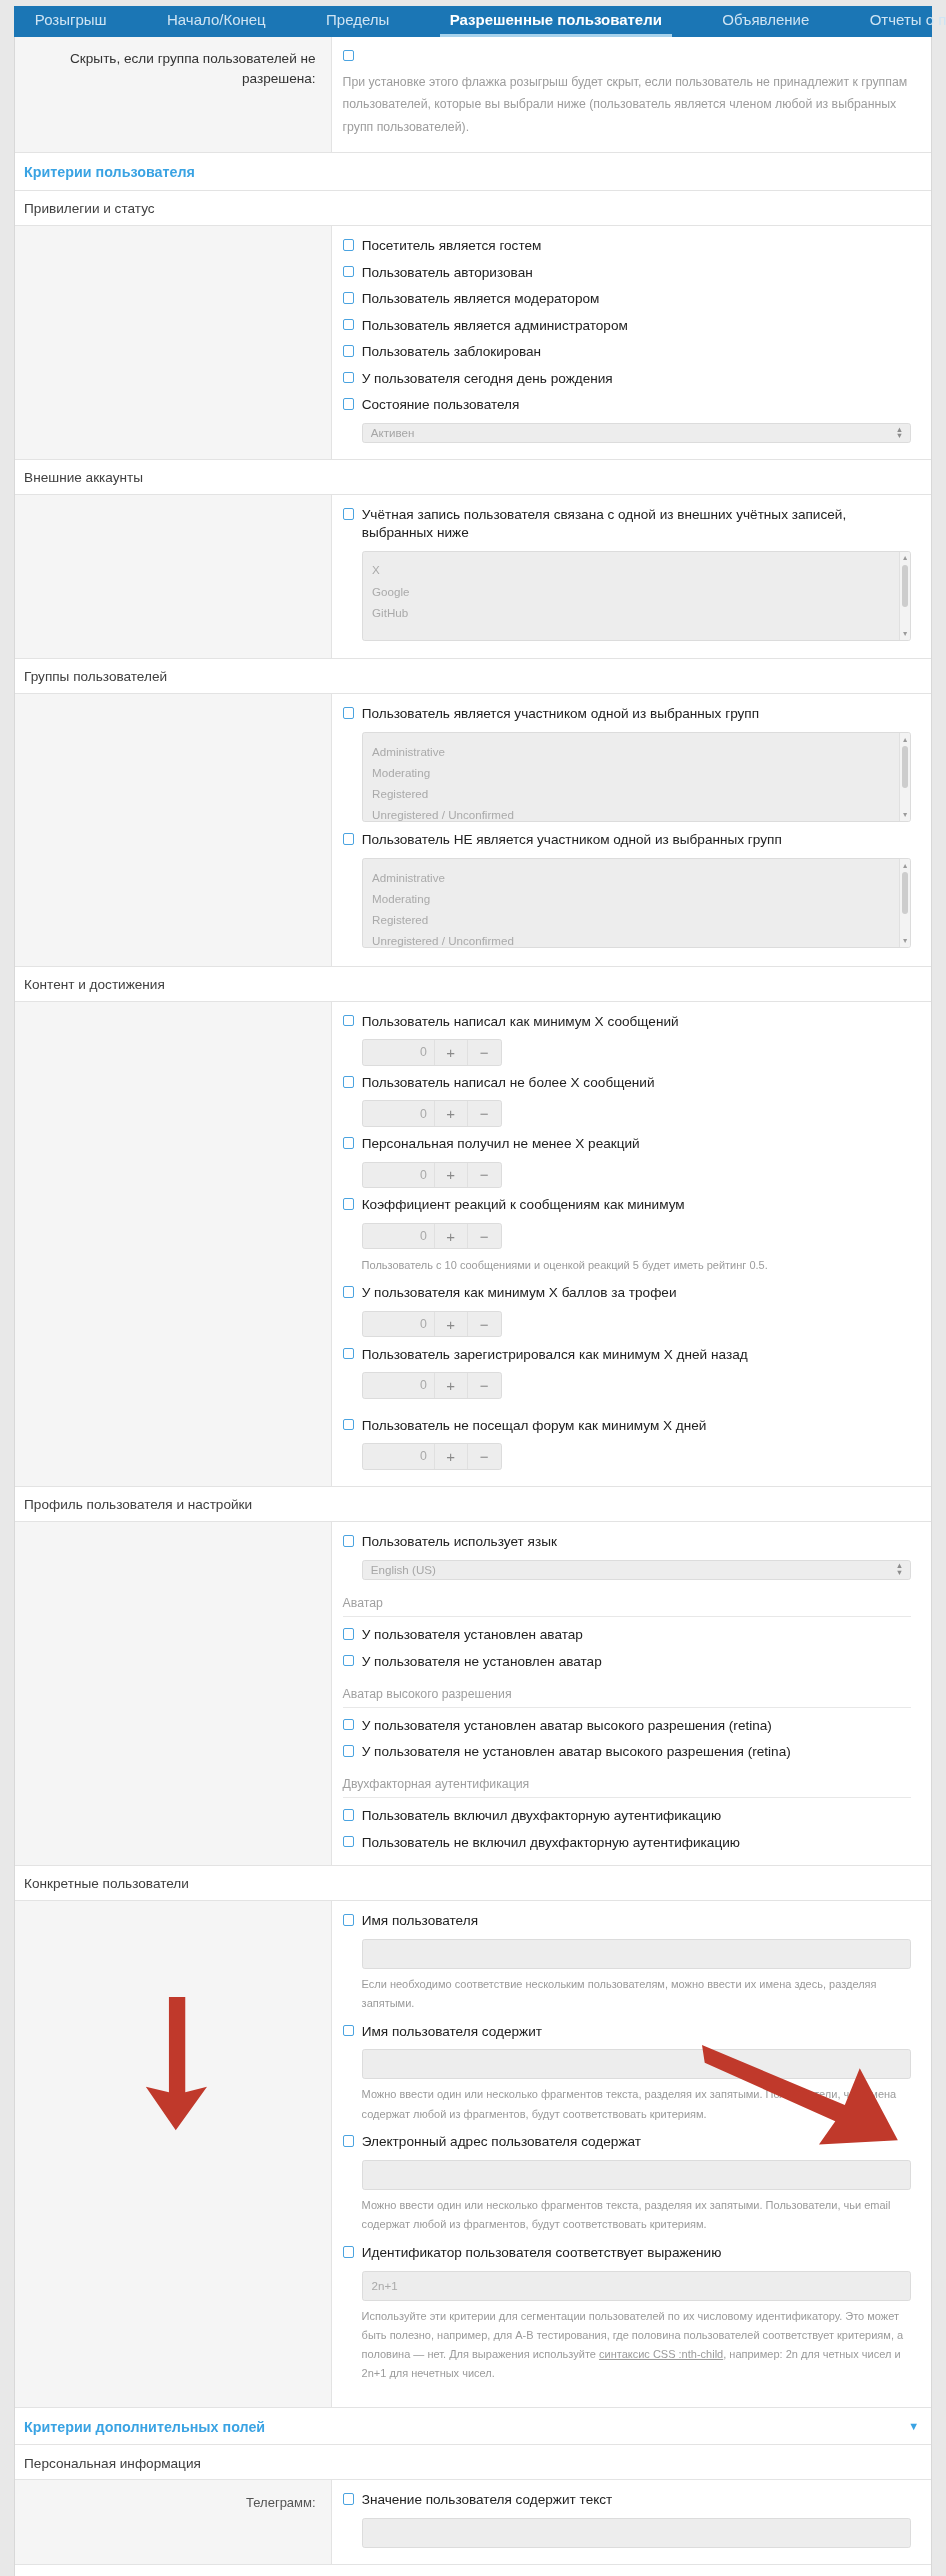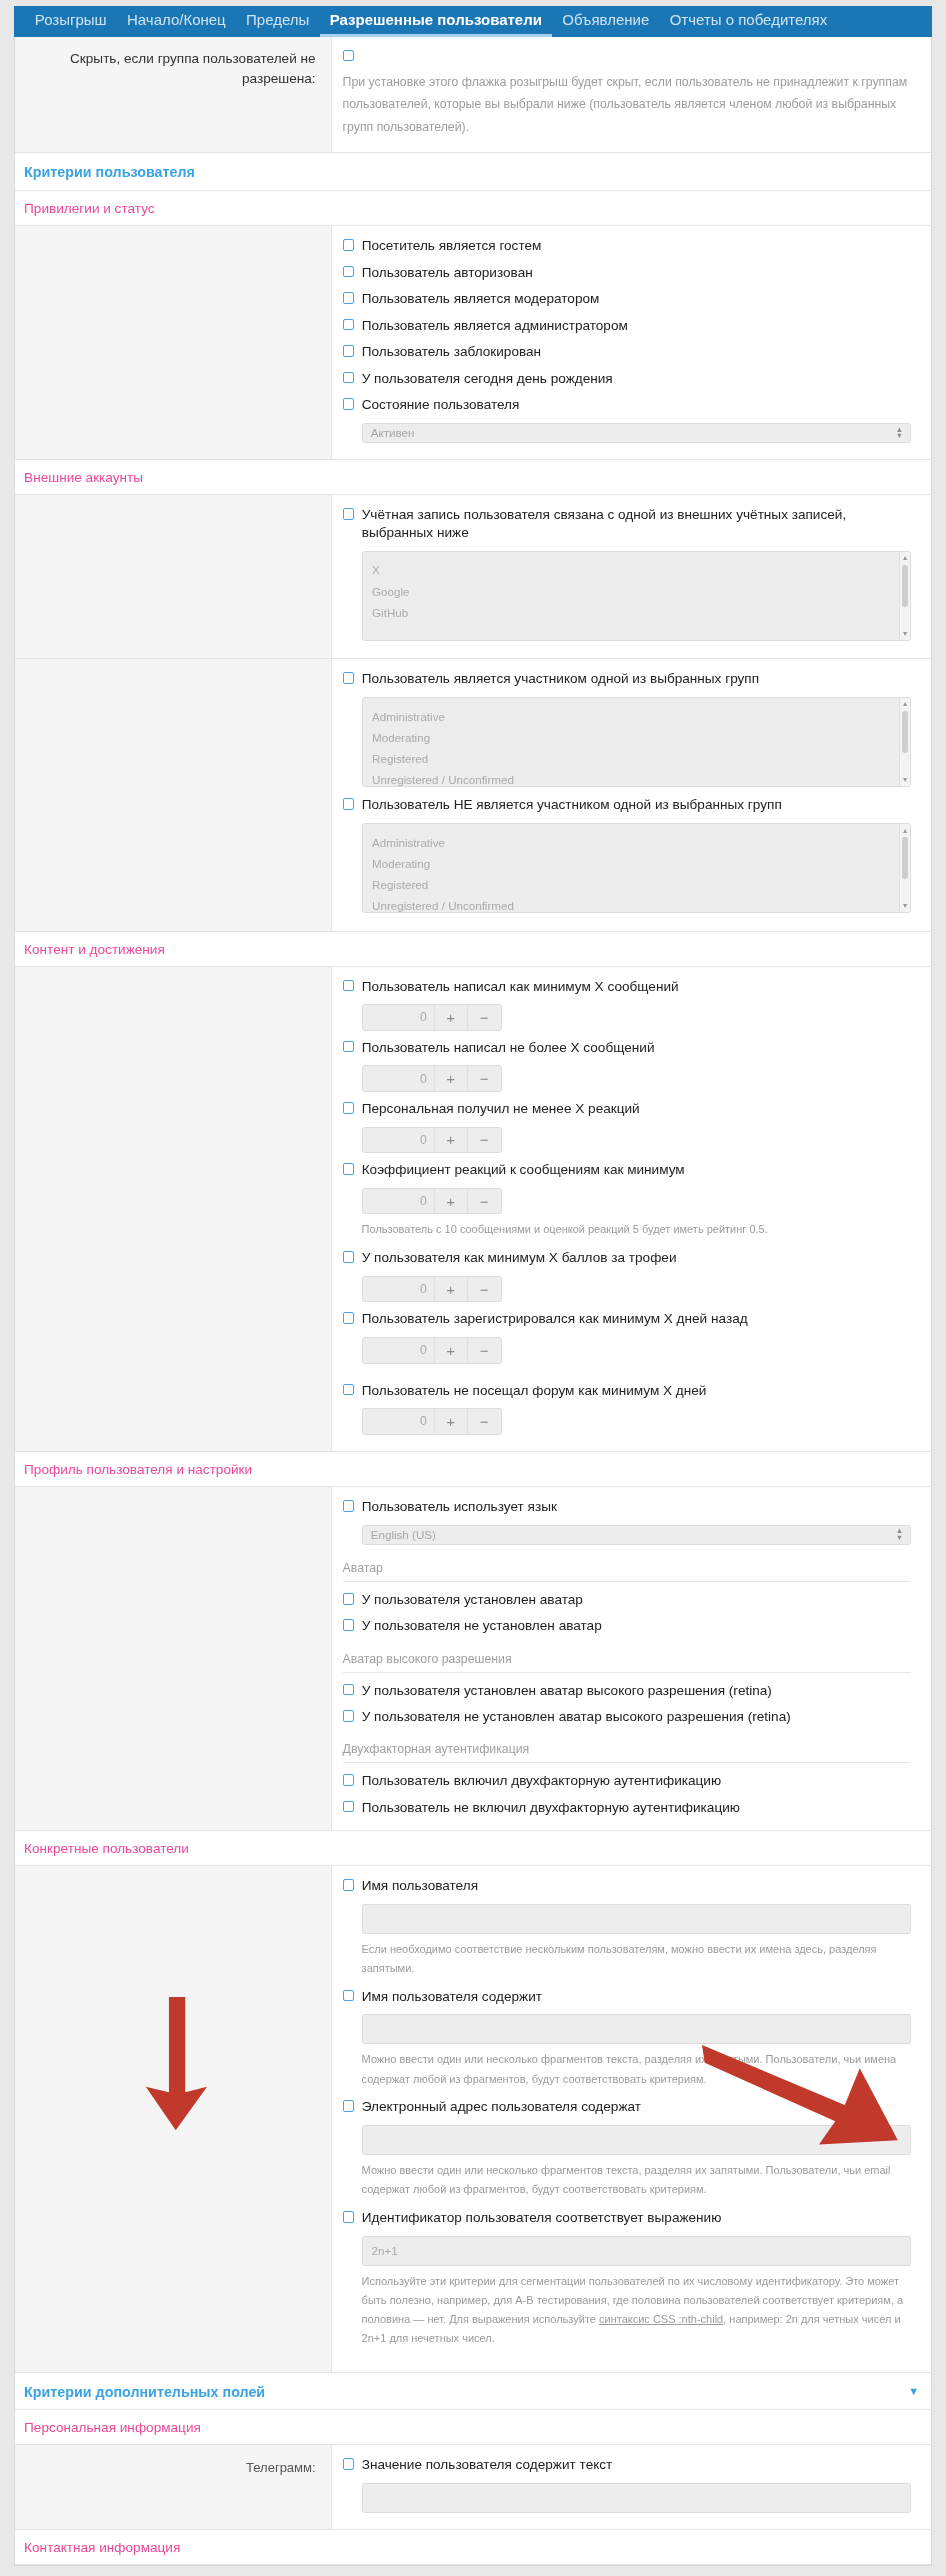--- a/index.html
+++ b/index.html
@@ -14,20 +14,21 @@
 
   
   .tabbar {
     background: #1b76b5;
     height: 31px;
     margin: 0 13.6px;
     display: flex;
     align-items: stretch;
     padding-left: 11px;
     position: relative;
+    gap: 40px;
   }
   .tab {
     color: #cfe4f3;
     font-size: 15px;
     line-height: 1;
     display: flex;
     align-items: center;
     padding: 0 10.2px;
     cursor: pointer;
     white-space: nowrap;
@@ -77,21 +78,21 @@
     padding: 11px 15px 9.5px 9.5px;
     color: #3aa3e3;
     font-size: 14.3px;
     font-weight: bold;
     position: relative;
   }
   .sec-minor {
     background: #ffffff;
     border-bottom: 0.7px solid #e3e3e3;
     padding: 10.2px 15px 8.9px 9.5px;
-    color: #ec4899;
+    color: #404040;
     font-size: 13.6px;
   }
   .sec-collapse-arrow {
     position: absolute;
     right: 12.3px;
     top: 50%;
     transform: translateY(-50%);
     color: #3aa3e3;
     font-size: 11px;
   }
@@ -352,20 +353,21 @@
           <div class="opt">GitHub</div>
           <div class="lb-scroll">
             <span class="arr">▲</span>
             <div class="lb-thumb"></div>
             <span class="arr">▼</span>
           </div>
         </div>
       </div>
     </div>
 
+    <div class="sec-minor">Группы пользователей</div>
     <div class="row">
       <div class="row-label"></div>
       <div class="row-body">
         <div class="cbline">
             <span class="cbx"></span>
             <span class="cbtext">Пользователь является участником одной из выбранных групп</span>
           </div>
         <div class="listbox">
           <div class="opt">Administrative</div>
           <div class="opt">Moderating</div>

